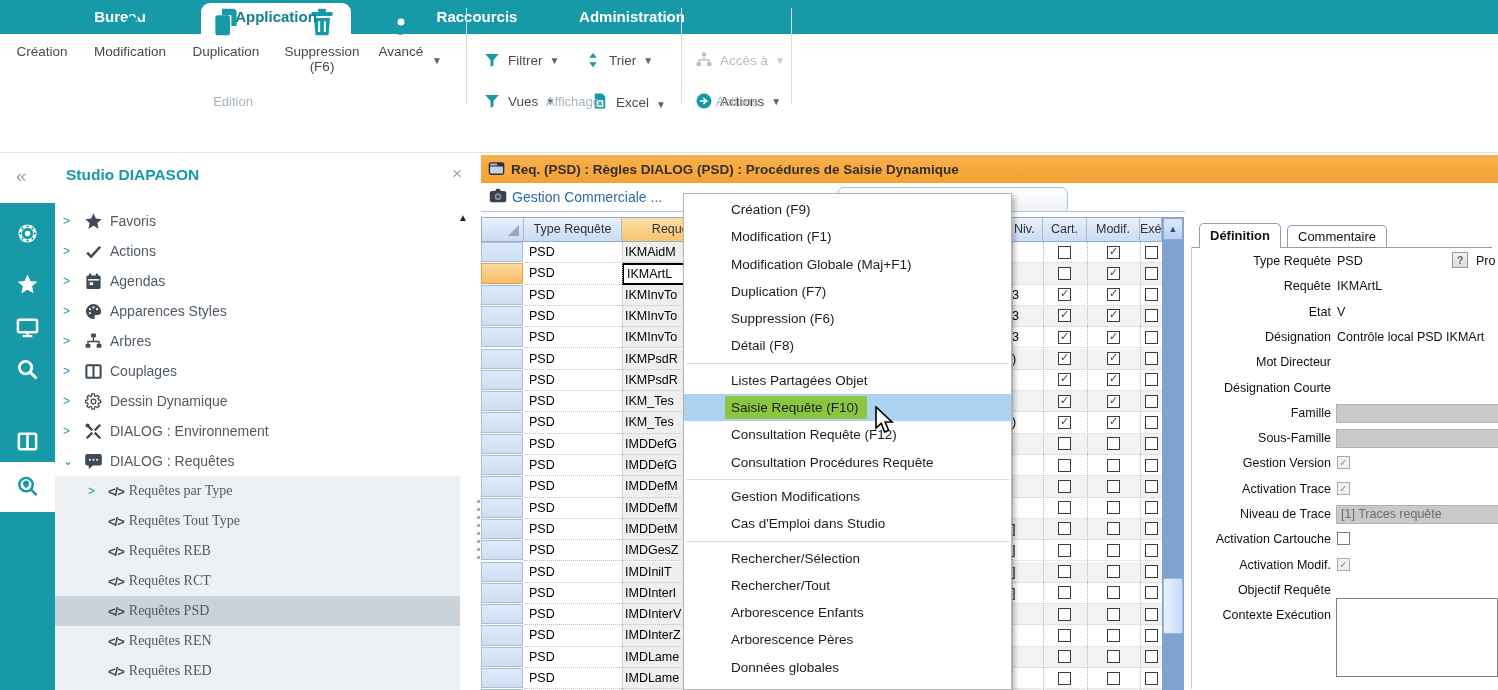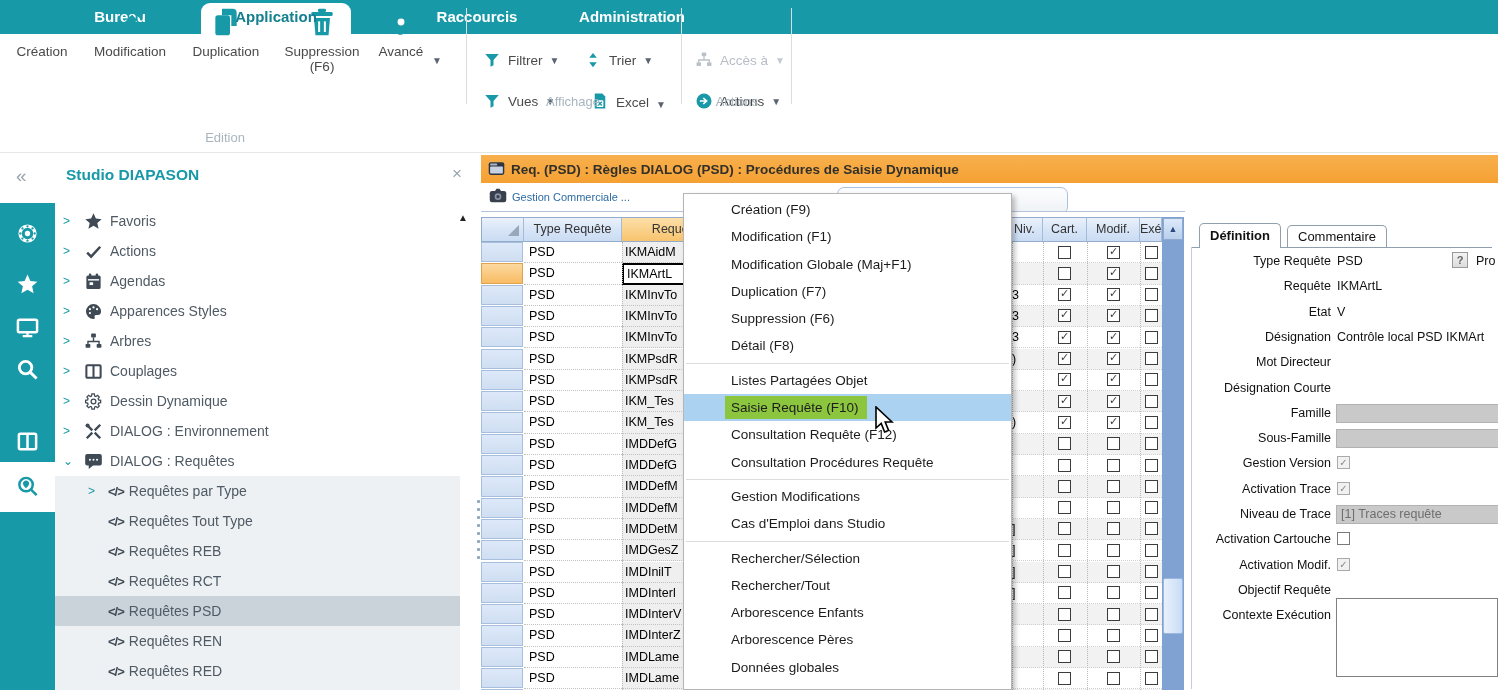--- a/index.html
+++ b/index.html
@@ -33,29 +33,29 @@
   #railActive .railIc{position:absolute;left:16px;top:13px;color:#1899a8;}
   .treeItem{left:55px;width:405px;height:30px;display:flex;align-items:center;color:#4f5a64;font-size:14px;cursor:default;}
   .treeItem .chev{width:14px;margin-left:8px;color:#1899a8;font-size:12px;}
   .treeItem .tic{width:19px;height:19px;margin-left:7px;color:#3f4a55;}
   .treeItem .tlbl{margin-left:7px;white-space:nowrap;}
   #childBlock{left:55px;top:476px;width:405px;height:214px;background:#eef1f3;}
   .childItem{left:55px;width:405px;height:30px;display:flex;align-items:center;color:#4f5a64;font-size:14px;}
   .childItem.sel{background:#cbd3da;}
   .childItem .chev{width:13px;margin-left:33px;color:#1899a8;font-size:12px;}
   .childItem .code{margin-left:7px;font-weight:bold;font-size:13px;color:#3f4a55;letter-spacing:-1px;}
-  .childItem .tlbl{margin-left:5px;}
+  .childItem .tlbl{margin-left:5px;font-family:Liberation Serif, serif;}
   #treeScrollUp{left:458px;top:212px;font-size:10px;color:#222;}
   .splitDot{left:477px;width:3px;height:3px;background:#8fa6c0;border-radius:1px;}
   
   #titlebar{left:481px;top:155px;width:1017px;height:28px;background:linear-gradient(#f8b04d,#f5a133);display:flex;align-items:center;}
   #titlebar .t{margin-left:30px;font-size:13.5px;font-weight:600;color:#33302a;}
   #wicon{left:488px;top:161px;width:17px;height:15px;}
   #tabbar2{left:481px;top:183px;width:1017px;height:28px;background:#fff;}
-  #gcTab{left:512px;top:183px;height:28px;line-height:28px;color:#2d6ba3;font-size:11px;}
+  #gcTab{left:512px;top:183px;height:28px;line-height:28px;color:#2d6ba3;font-size:14px;}
   #gcIcon{left:489px;top:188px;width:18px;height:15px;color:#3a3f4a;}
   #ghostTab{left:837px;top:187px;width:229px;height:25px;border:1px solid #aac2de;border-radius:7px;background:linear-gradient(#fdfdfe,#eef2f6);z-index:1;}
   #blueline{left:481px;top:211px;width:704px;height:1px;background:#b3c3da;z-index:2;}
   
   #grid{left:481px;top:212px;width:704px;height:478px;overflow:hidden;z-index:2;background:#fff;}
   .hcell{top:5px;height:25px;background:linear-gradient(#eaf1fb,#d6e4f7 55%,#cadcf3);border-top:1px solid #93acca;border-bottom:1px solid #93acca;border-right:1px solid #a5bcd8;box-sizing:border-box;
          font-size:12.5px;color:#333;text-align:center;line-height:23px;overflow:hidden;white-space:nowrap;}
   .hcell.orange{background:linear-gradient(#fcdfa8,#f8c46e);}
   .corner-tri{position:absolute;right:4px;bottom:5px;width:0;height:0;border-left:11px solid transparent;border-bottom:11px solid #98a8ba;}
   #rows{left:0;top:30px;width:704px;height:448px;overflow:hidden;}
@@ -215,21 +215,21 @@
           <circle cx="12" cy="12" r="10"></circle>
           <path d="M6.5 12h8m-3.5-4L15.5 12 11 16" stroke="#fff" stroke-width="2.2" fill="none"></path>
         </svg>
       </span>
     <span>Actions</span>
     <span class="caret">▼</span>
   </div>
 
   <div class="abs vdiv" style="left:791px;"></div>
 
-  <span class="abs grouplbl" style="left:225px;margin-top:36px;">Edition</span>
+  <span class="abs grouplbl" style="left:233px;">Edition</span>
   <span class="abs grouplbl" style="left:573px;">Affichage</span>
   <span class="abs grouplbl" style="left:737px;">Actions</span>
 
   <span class="abs sb-h" style="left:16px;top:165px;">«</span>
   <span class="abs" id="sb-title">Studio DIAPASON</span>
   <span class="abs sb-h" style="left:452px;top:164px;font-size:17px;">×</span>
 
   <div class="abs" id="rail"></div>
   <div class="abs" id="railIcons">
       <div class="abs railIc" style="top: 222px;">

